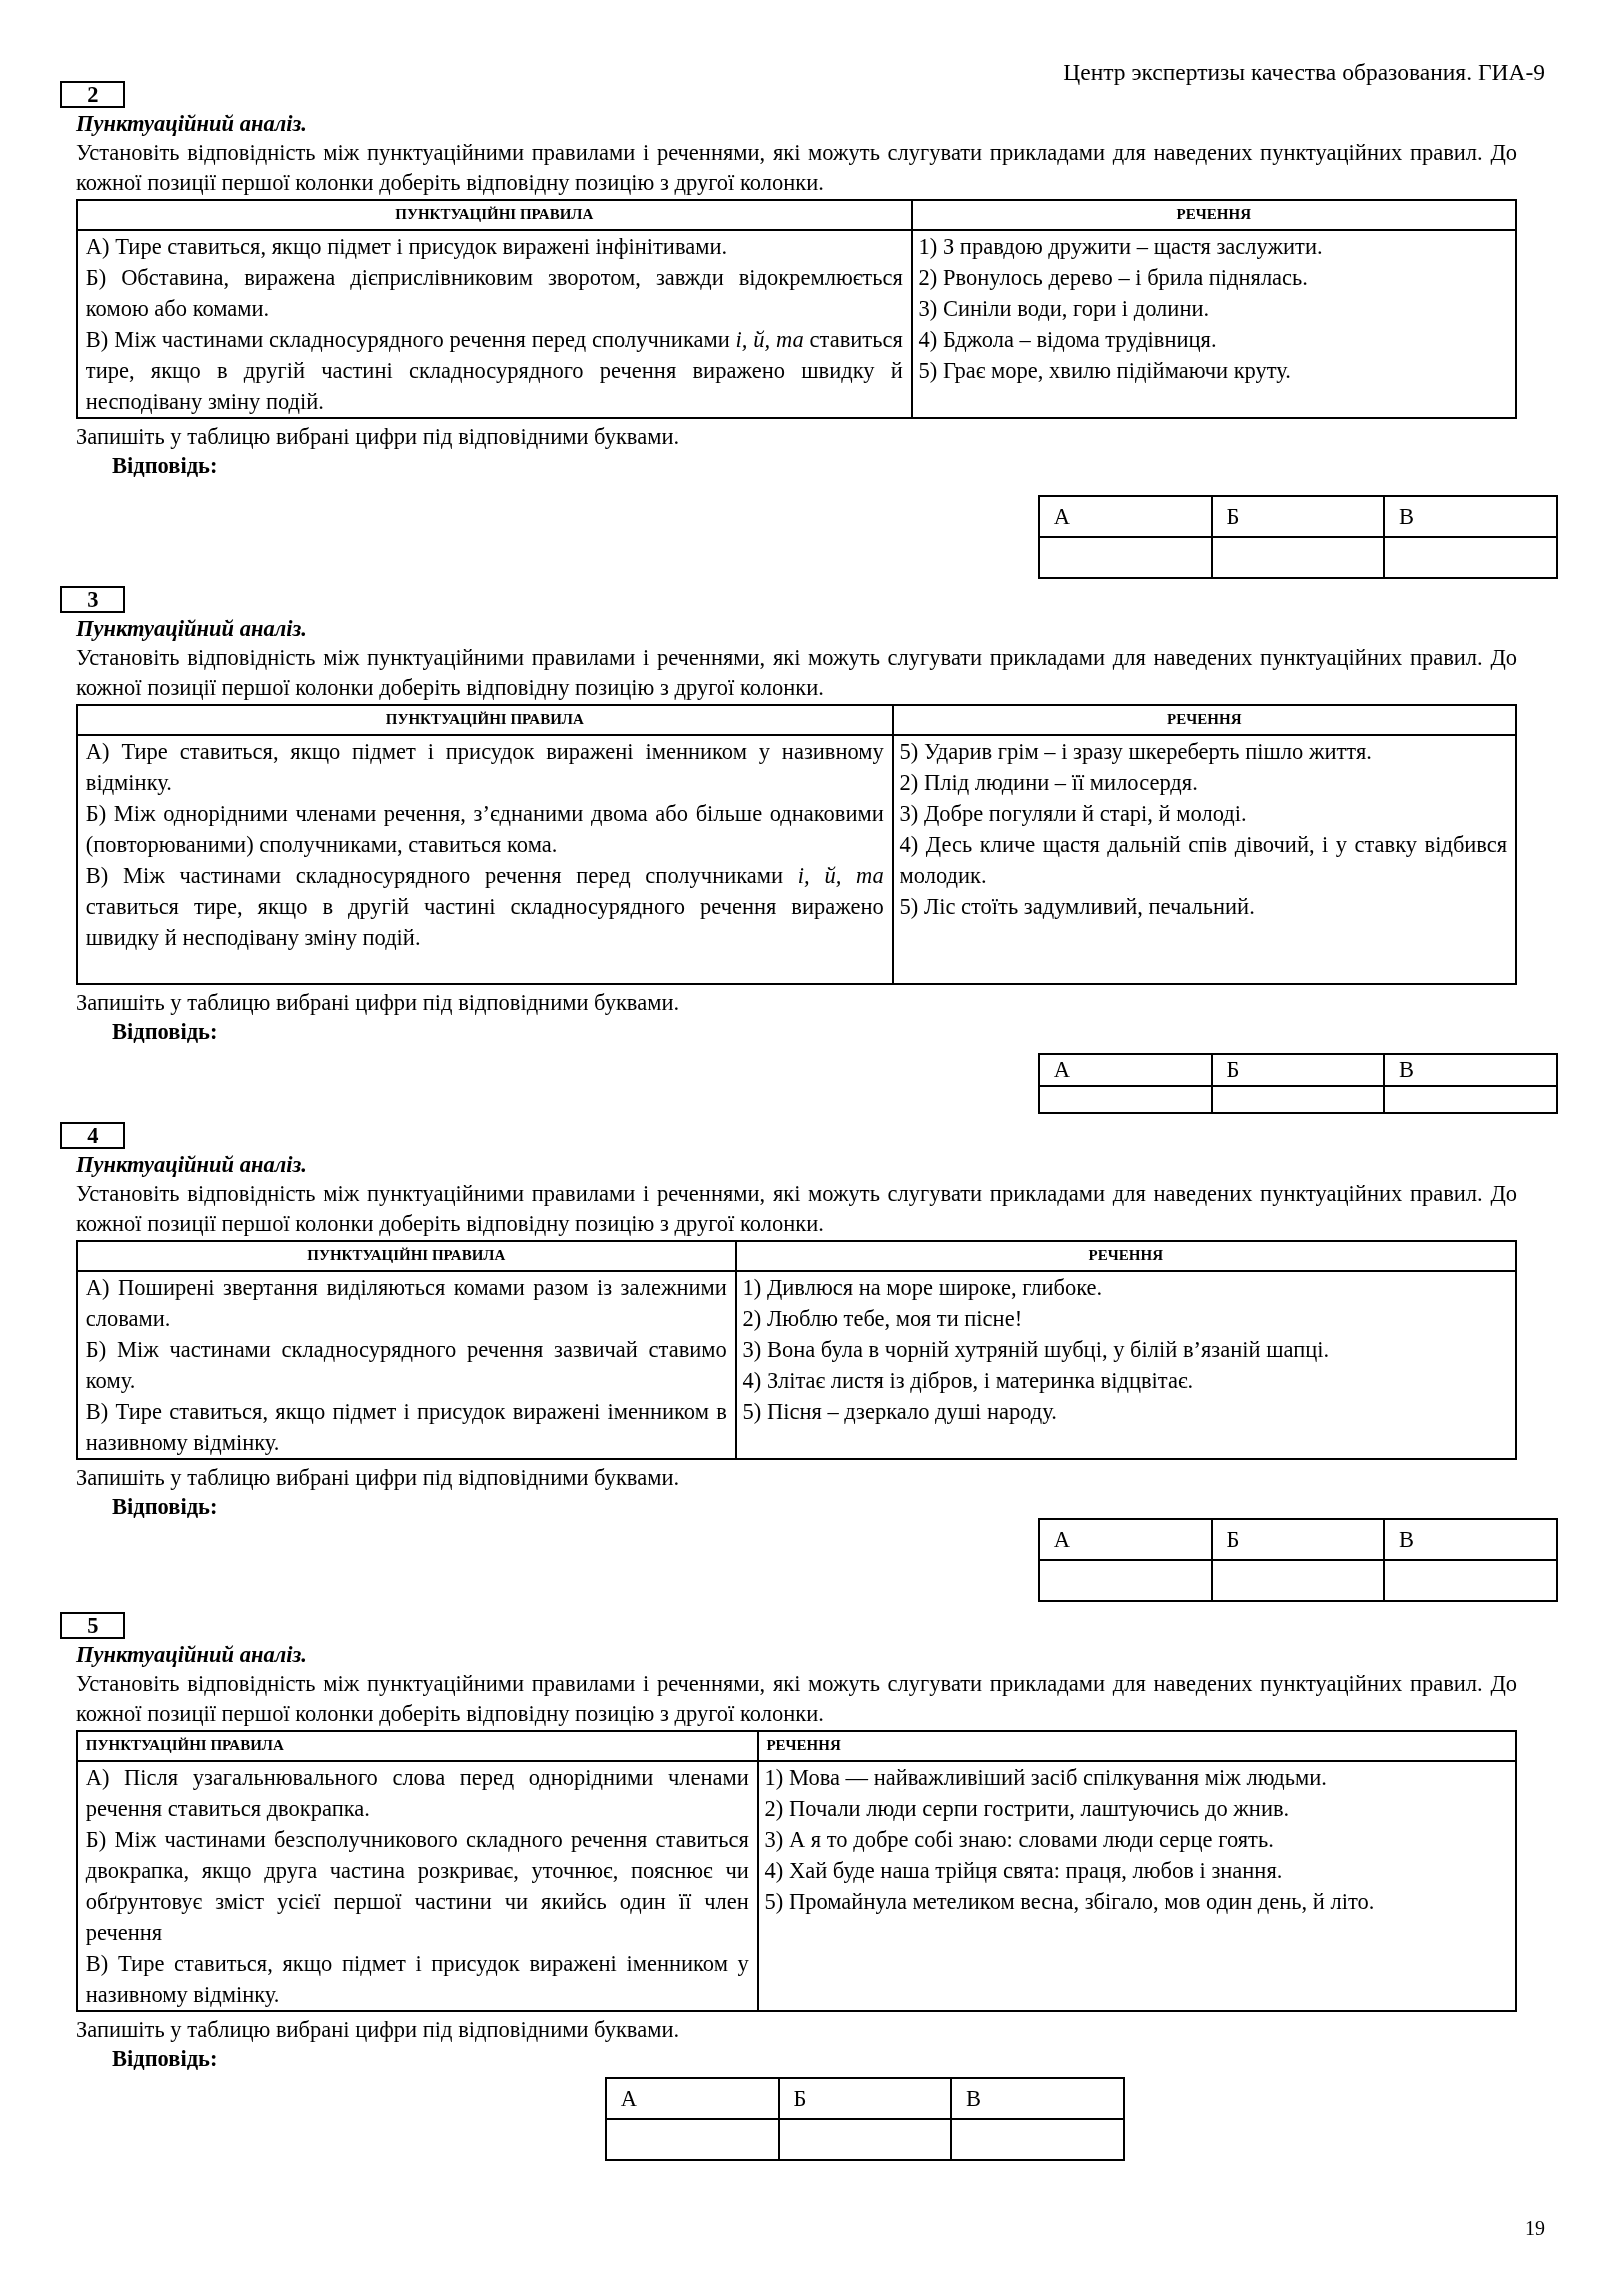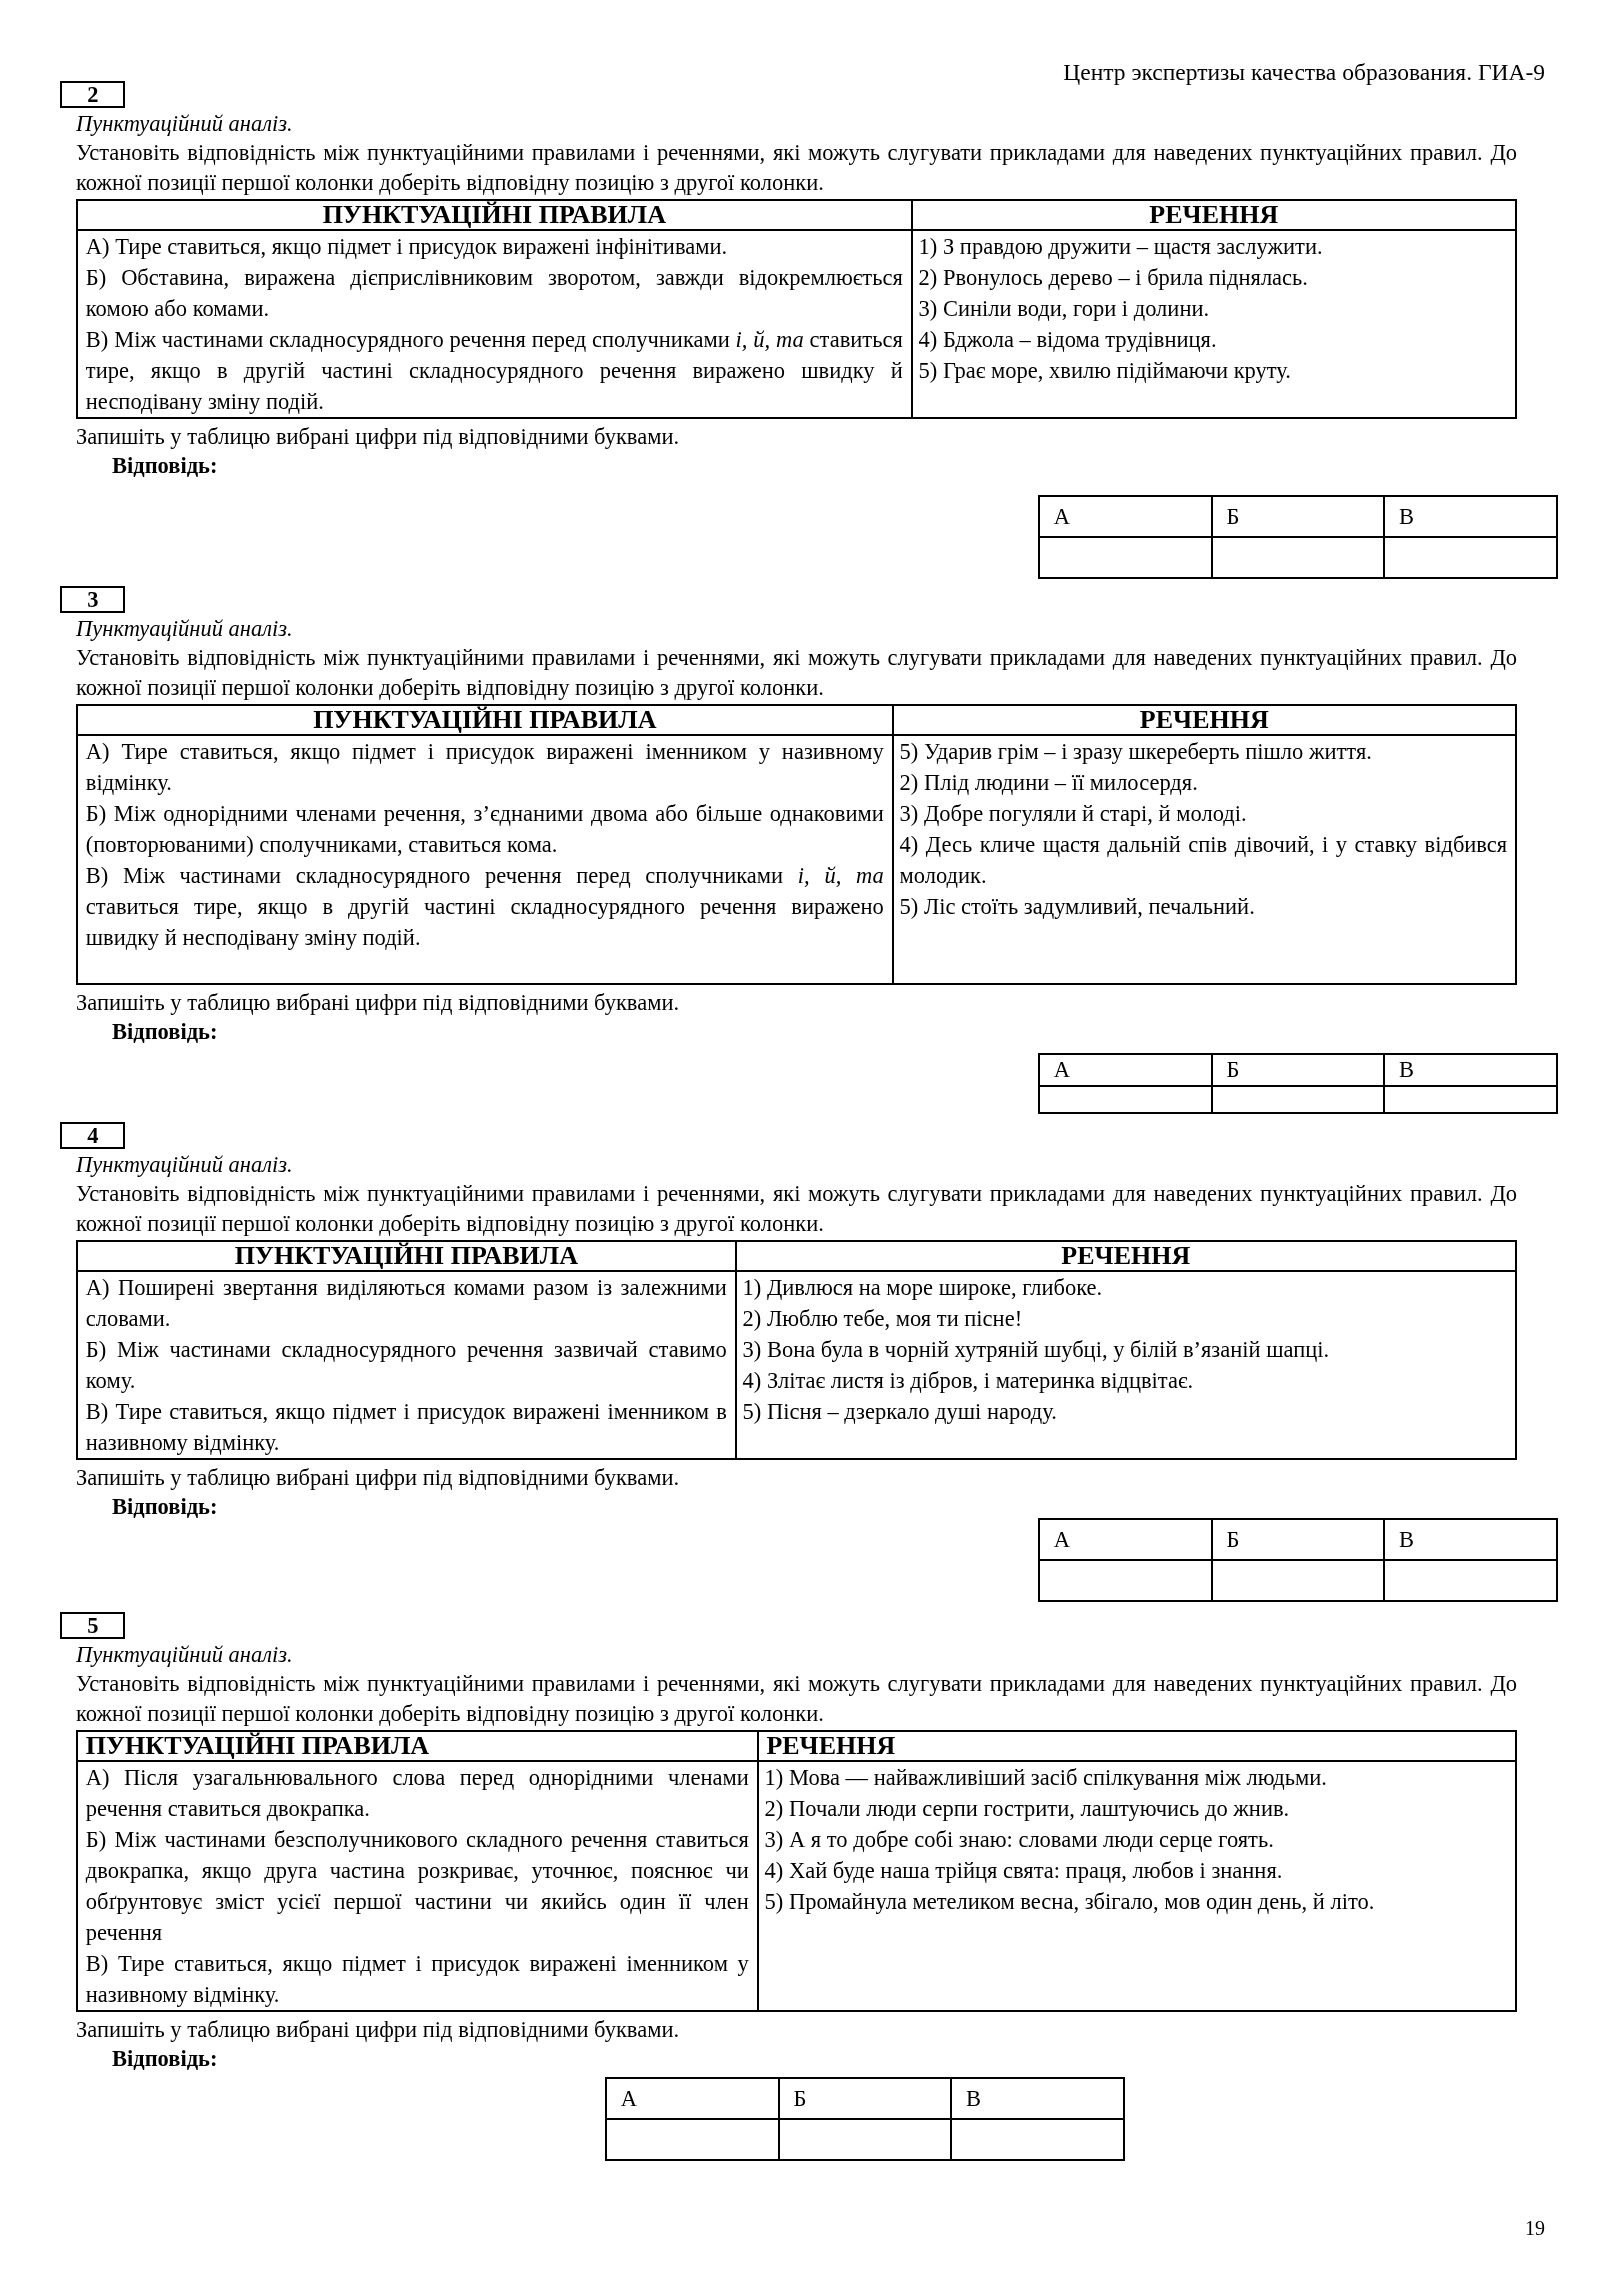--- a/index.html
+++ b/index.html
@@ -14,27 +14,27 @@
     }
     .page-number {
       position: absolute; top: 2213px; right: 76px; font-size: 20px;
     }
     .task { position: absolute; left: 76px; width: 1441px; }
     .num-box {
       width: 65px; height: 27.4px; border: 2.9px solid #000; box-sizing: border-box;
       text-align: center; font-weight: bold; font-size: 22.5px; line-height: 23.5px;
       margin-left: -15.7px;
     }
-    .subtitle { font-style: italic; font-weight: normal; margin-top: 2px; line-height: 28px; }
+    .subtitle { font-style: italic; font-weight: bold; margin-top: 2px; line-height: 28px; }
     .instruction { text-align: justify; line-height: 30px; }
     table.match {
       border-collapse: collapse; width: 100%; border: 2.9px solid #000; margin-top: 1px;
     }
     table.match th {
-      font-weight: bold; font-size: 26px; line-height: 27.4px; padding: 0 7.8px;
+      font-weight: bold; font-size: 15px; line-height: 27.4px; padding: 0 7.8px;
       border-bottom: 2.9px solid #000; border-right: 2px solid #000;
       text-align: center;
     }
     table.match th.left-al { text-align: left; }
     table.match td {
       vertical-align: top; padding: 0 7.8px 0 7.8px; border-right: 2px solid #000;
       text-align: justify; line-height: 31px;
     }
     table.match td.col-sent { padding-left: 6px; }
     .item { display: block; }

